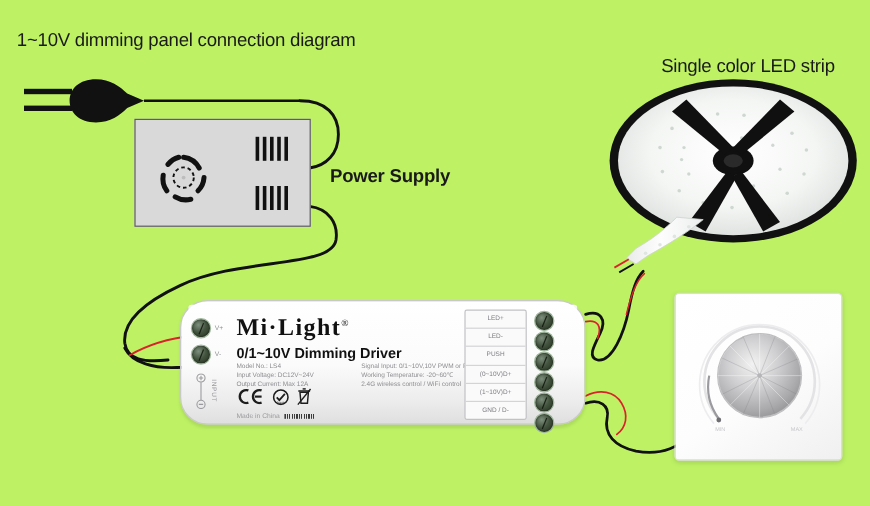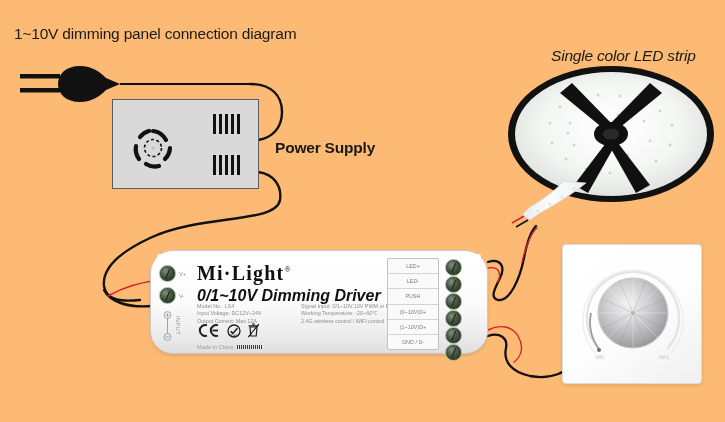--- a/index.html
+++ b/index.html
@@ -8,34 +8,34 @@
     background: #ffffff;
   }
   body {
     font-family: "Liberation Sans", sans-serif;
     -webkit-font-smoothing: antialiased;
   }
   #stage {
     position: relative;
     width: 725px;
     height: 422px;
-    background: #fdba74;
+    background: #bef264;
     overflow: hidden;
   }
   .abs { position: absolute; }
 
   
   .title {
     font-size: 15.5px;
     color: #1a1a1a;
     letter-spacing: -0.2px;
     white-space: nowrap;
   }
   #title-main   { left: 14px;  top: 25px; }
-  #label-strip  { left: 551px; top: 47px; font-style: italic; }
+  #label-strip  { left: 551px; top: 47px; }
   #label-psu    { left: 275px; top: 139px; font-weight: bold; }
   #label-dimmer { left: 575px; top: 223px; }
 
   
   #wires { left: 0; top: 0; width: 725px; height: 422px; }
 
   
   #psu {
     left: 112px; top: 99px;
     width: 147px; height: 90px;
@@ -91,25 +91,24 @@
     font-size: 20px;
     font-weight: bold;
     color: #111;
     letter-spacing: 1.2px;
     white-space: nowrap;
   }
   .brand sup { font-size: 8px; font-weight: normal; top: -0.85em; }
   .model-line {
     position: absolute;
     left: 46px; top: 36px;
-    font-size: 16px;
+    font-size: 12px;
     font-weight: bold;
     color: #111;
     white-space: nowrap;
-    font-style: italic;
   }
   .specs {
     position: absolute;
     top: 52px;
     font-size: 5.4px;
     line-height: 7.4px;
     color: #8d8d91;
     white-space: nowrap;
   }
   #specs-left  { left: 46px; }

